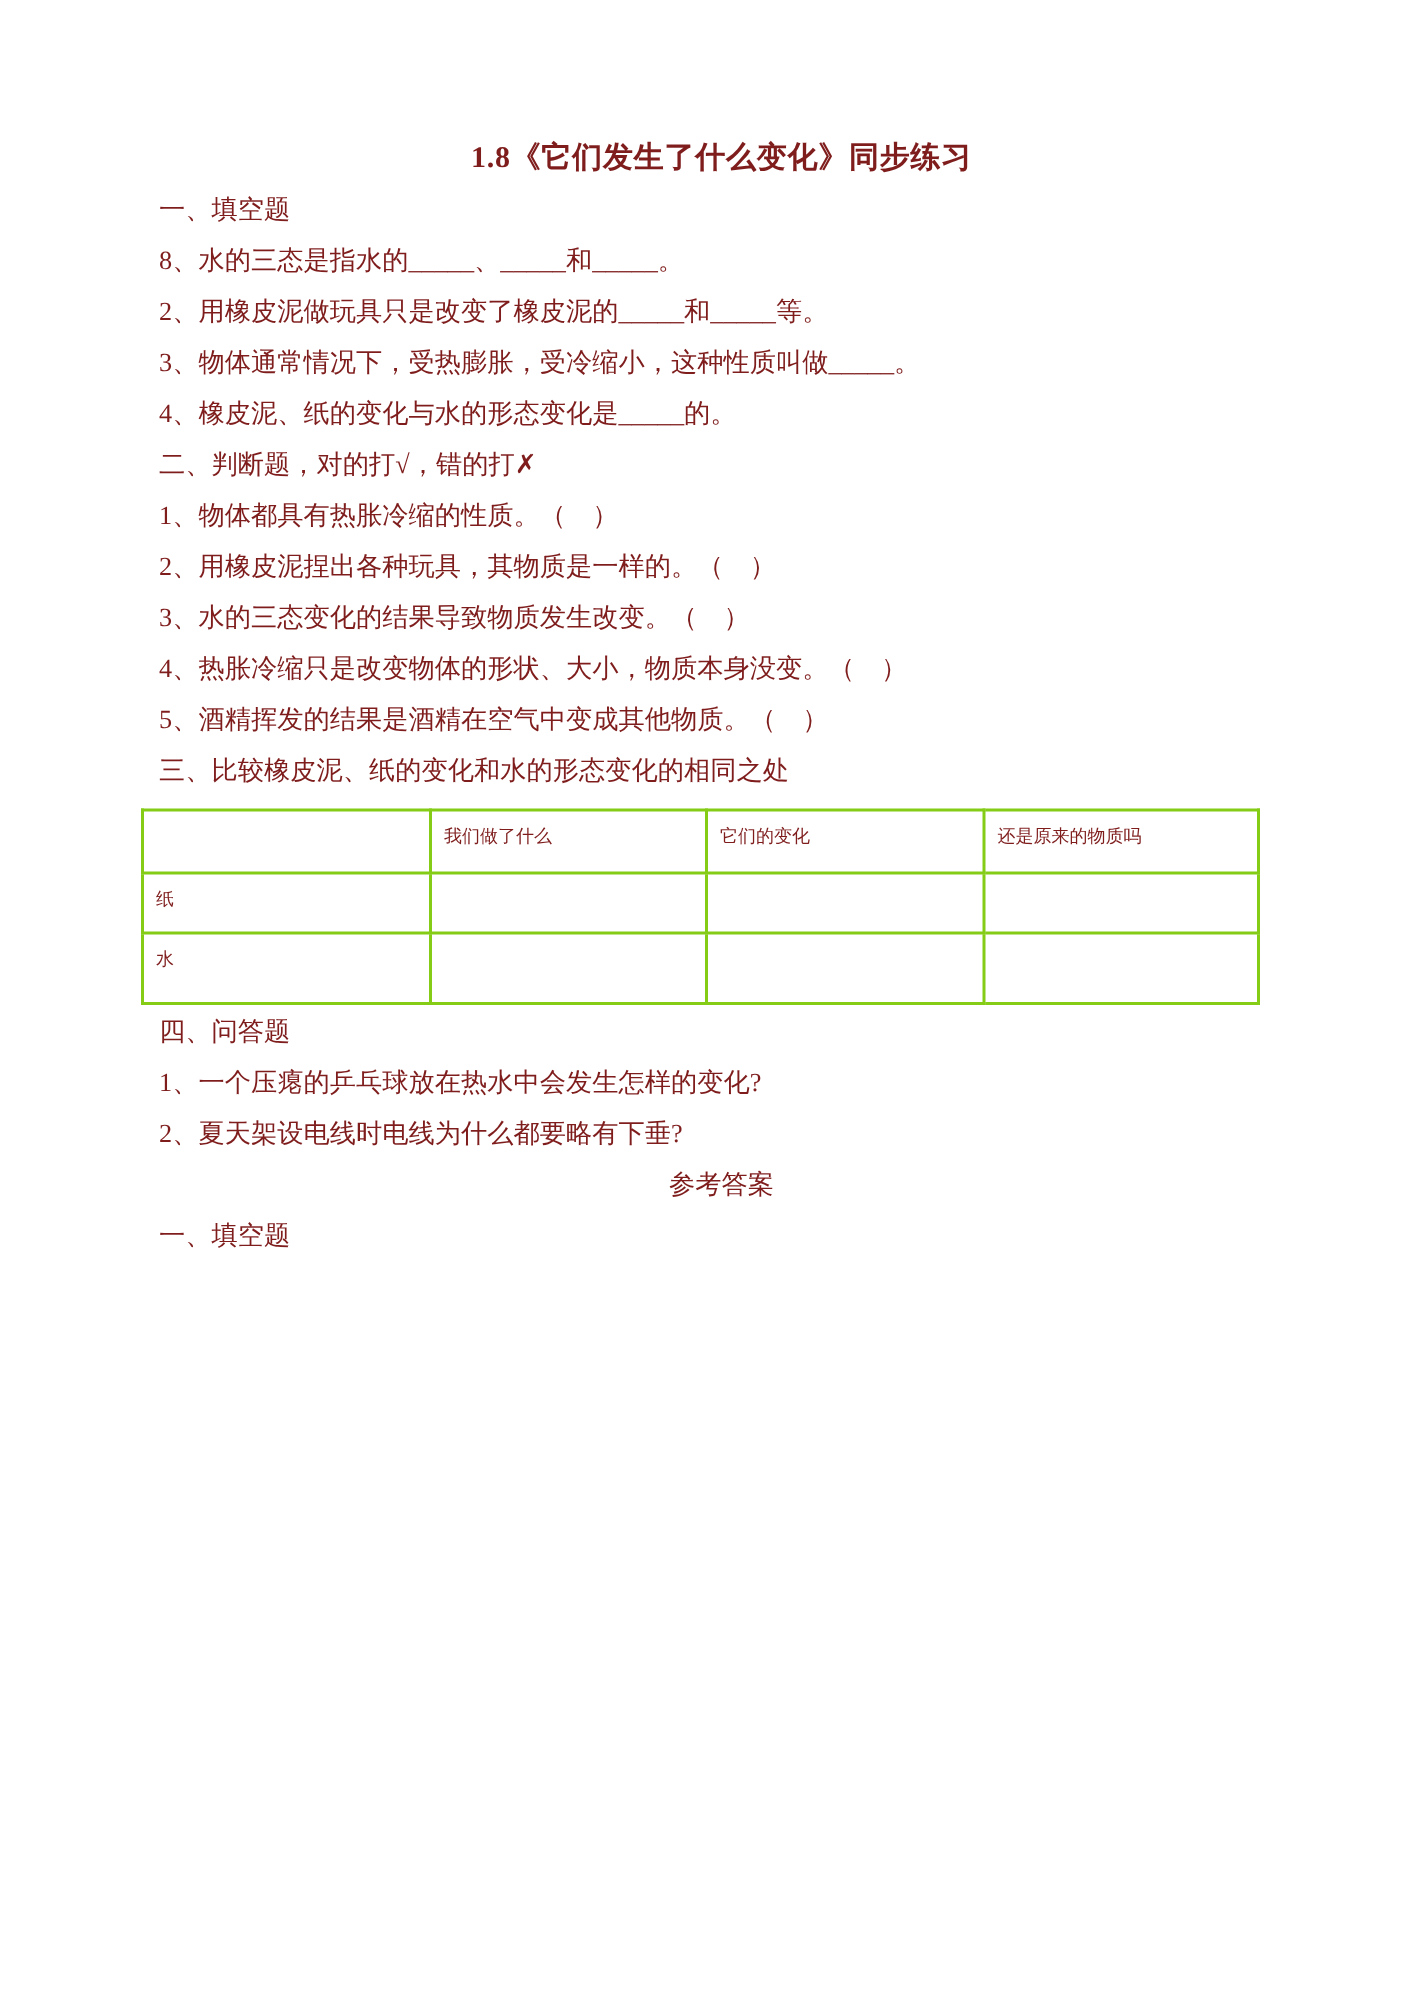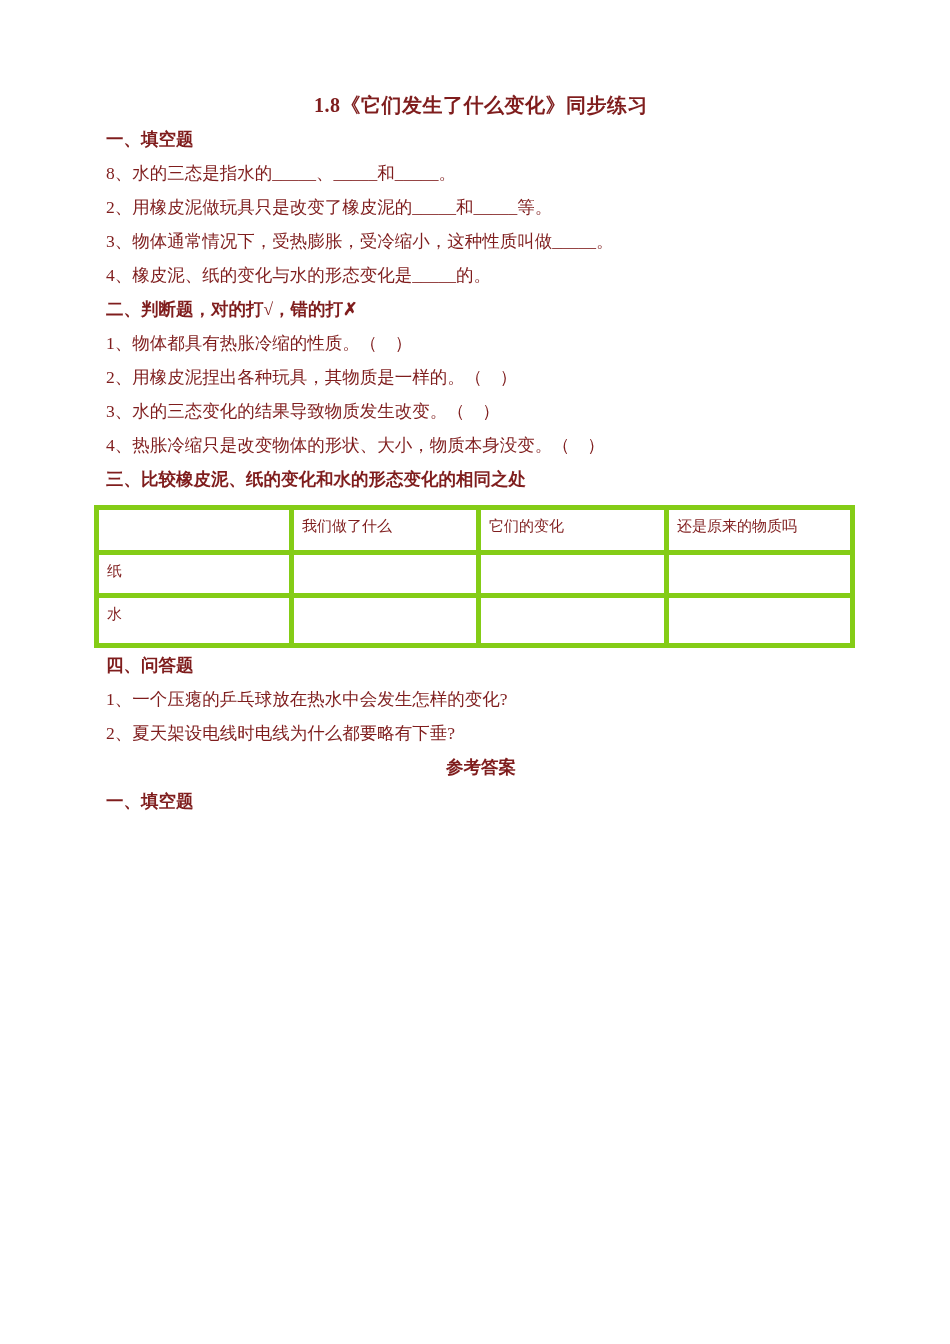--- a/index.html
+++ b/index.html
@@ -23,33 +23,33 @@
     line-height: 34px;
     letter-spacing: 0.5px;
   }
   p.line {
     margin: 0;
     font-size: 17.5px;
     line-height: 34px;
     white-space: nowrap;
   }
   p.heading {
-    font-weight: bold;
+    font-weight: normal;
   }
   .s1-heading { margin-top: 6px; }
   table.compare {
     border-collapse: collapse;
     table-layout: fixed;
     margin-top: 9px;
     margin-left: -12px;
     width: 680px;
   }
   table.compare td {
-    border: 5px solid #84cc16;
-    font-size: 15px;
+    border: 2px solid #84cc16;
+    font-size: 12px;
     vertical-align: top;
     padding: 4px 6px 0 8px;
     line-height: 24px;
     overflow: hidden;
   }
   tr.thead td { height: 36px; }
   tr.r1 td { height: 38px; }
   tr.r2 td { height: 34px; }
   tr.r3 td { height: 41px; }
   .col1 { width: 176px; }
@@ -76,20 +76,21 @@
     <p class="line">8、水的三态是指水的_____、_____和_____。</p>
     <p class="line">2、用橡皮泥做玩具只是改变了橡皮泥的_____和_____等。</p>
     <p class="line">3、物体通常情况下，受热膨胀，受冷缩小，这种性质叫做_____。</p>
     <p class="line">4、橡皮泥、纸的变化与水的形态变化是_____的。</p>
 
     <p class="line heading">二、判断题，对的打√，错的打✗</p>
     <p class="line">1、物体都具有热胀冷缩的性质。（　）</p>
     <p class="line">2、用橡皮泥捏出各种玩具，其物质是一样的。（　）</p>
     <p class="line">3、水的三态变化的结果导致物质发生改变。（　）</p>
     <p class="line">4、热胀冷缩只是改变物体的形状、大小，物质本身没变。（　）</p>
+    <p class="line">5、酒精挥发的结果是酒精在空气中变成其他物质。（　）</p>
 
     <p class="line heading">三、比较橡皮泥、纸的变化和水的形态变化的相同之处</p>
 
     <table class="compare">
       <tbody>
           <tr class="thead">
         <td class="col1"></td>
         <td class="col2">我们做了什么</td>
         <td class="col3">它们的变化</td>
         <td class="col4">还是原来的物质吗</td>

